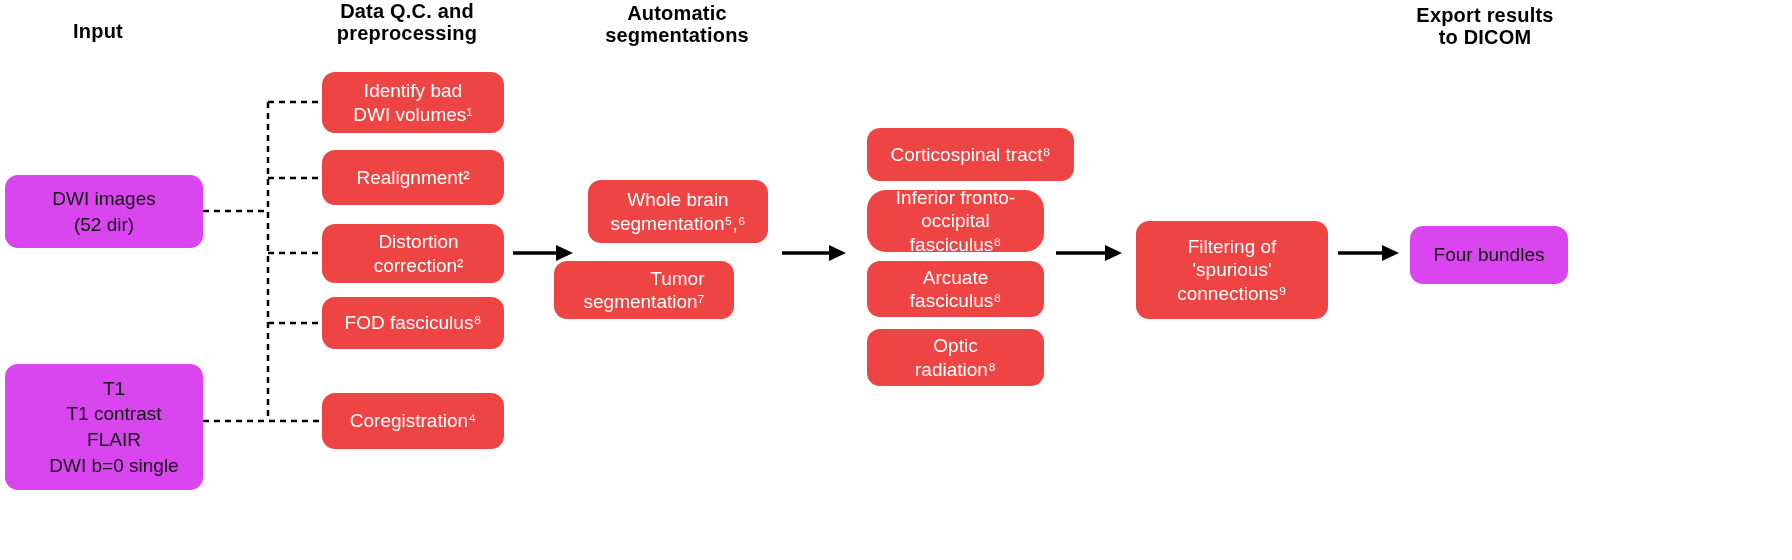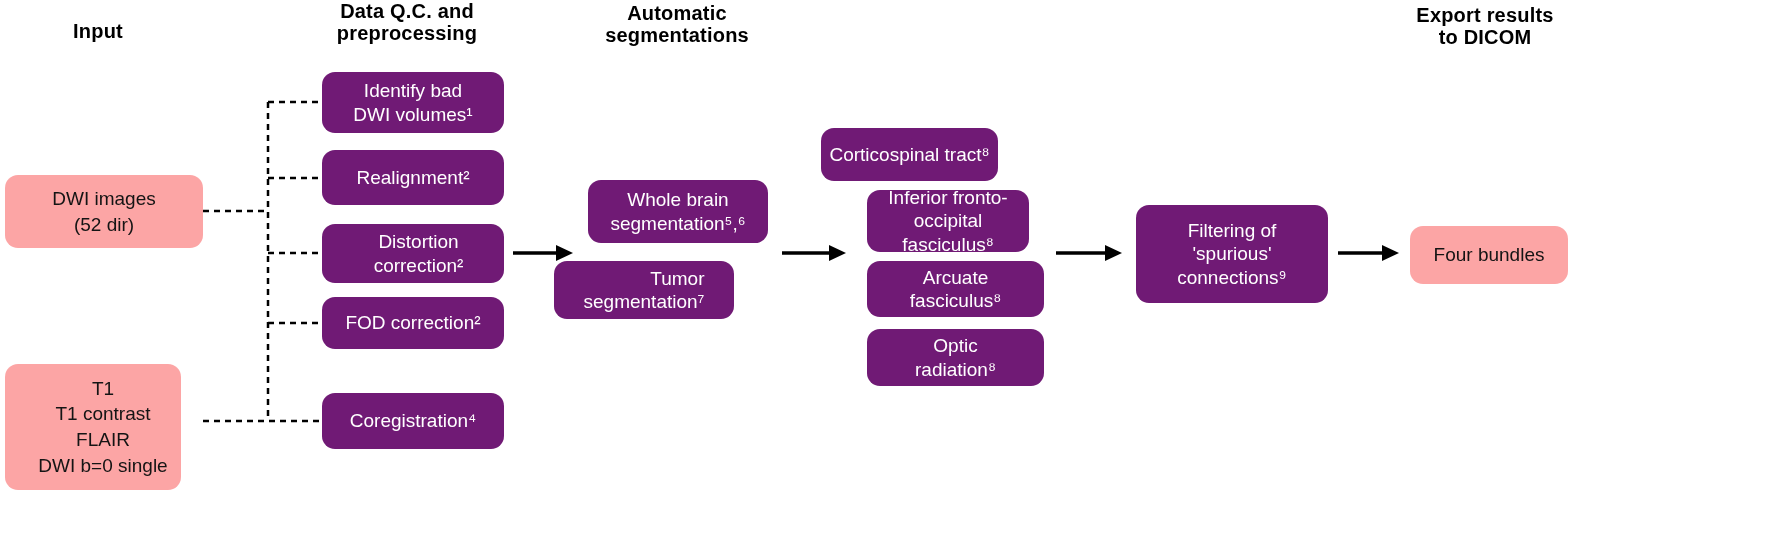--- a/index.html
+++ b/index.html
@@ -30,27 +30,27 @@
     border-radius: 13px;
     display: flex;
     align-items: center;
     justify-content: center;
     text-align: center;
     white-space: pre-line;
     box-sizing: border-box;
     padding: 4px 8px;
   }
   .input-box {
-    background: #fca5a5;
+    background: #d946ef;
     color: #141414;
     font-size: 19px;
     line-height: 1.35;
   }
   .proc-box {
-    background: #701a75;
+    background: #ef4444;
     color: #ffffff;
     font-size: 19px;
     line-height: 1.22;
   }
   svg.overlay {
     position: absolute;
     left: 0;
     top: 0;
     pointer-events: none;
   }
@@ -98,44 +98,44 @@
   <div class="hdr" style="left:18px;   top:20px; width:160px;">Input</div>
   <div class="hdr" style="left:297px;  top:0px;  width:220px;">Data Q.C. and
 preprocessing</div>
   <div class="hdr" style="left:567px;  top:2px;  width:220px;">Automatic
 segmentations</div>
   <div class="hdr" style="left:1375px; top:4px;  width:220px;">Export results
 to DICOM</div>
 
   <div class="box input-box" style="left:5px; top:175px; width:198px; height:73px;">DWI images
 (52 dir)</div>
-  <div class="box input-box" style="left:5px; top:364px; width:176px; height:126px;padding-left:28px;">T1
+  <div class="box input-box" style="left:5px; top:364px; width:198px; height:126px;padding-left:28px;">T1
 T1 contrast
 FLAIR
 DWI b=0 single</div>
 
   <div class="box proc-box" style="left:322px; top:72px;  width:182px; height:61px;">Identify bad
 DWI volumes¹</div>
   <div class="box proc-box" style="left:322px; top:150px; width:182px; height:55px;">Realignment²</div>
   <div class="box proc-box" style="left:322px; top:224px; width:182px; height:59px;padding-left:19px;">Distortion
 correction²</div>
-  <div class="box proc-box" style="left:322px; top:297px; width:182px; height:52px;">FOD correction²</div>
+  <div class="box proc-box" style="left:322px; top:297px; width:182px; height:52px;">FOD fasciculus⁸</div>
   <div class="box proc-box" style="left:322px; top:393px; width:182px; height:56px;">Coregistration⁴</div>
 
   <div class="box proc-box" style="left:588px; top:180px; width:180px; height:63px;">Whole brain
 segmentation⁵,⁶</div>
   <div class="box proc-box" style="left:554px; top:261px; width:180px; height:58px;text-align:right;">Tumor
 segmentation⁷</div>
 
-  <div class="box proc-box" style="left:821px; top:128px; width:177px; height:53px;">Corticospinal tract⁸</div>
-  <div class="box proc-box" style="left:867px; top:190px; width:162px; height:62px;">Inferior fronto-
+  <div class="box proc-box" style="left:867px; top:128px; width:207px; height:53px;">Corticospinal tract⁸</div>
+  <div class="box proc-box" style="left:867px; top:190px; width:177px; height:62px;border-radius:19px;">Inferior fronto-
 occipital fasciculus⁸</div>
   <div class="box proc-box" style="left:867px; top:261px; width:177px; height:56px;">Arcuate
 fasciculus⁸</div>
   <div class="box proc-box" style="left:867px; top:329px; width:177px; height:57px;">Optic
 radiation⁸</div>
 
-  <div class="box proc-box" style="left:1136px; top:205px; width:192px; height:98px;">Filtering of
+  <div class="box proc-box" style="left:1136px; top:221px; width:192px; height:98px;">Filtering of
 'spurious' connections⁹</div>
 
   <div class="box input-box" style="left:1410px; top:226px; width:158px; height:58px;">Four bundles</div>
 
 </div>
 
 </body></html>

